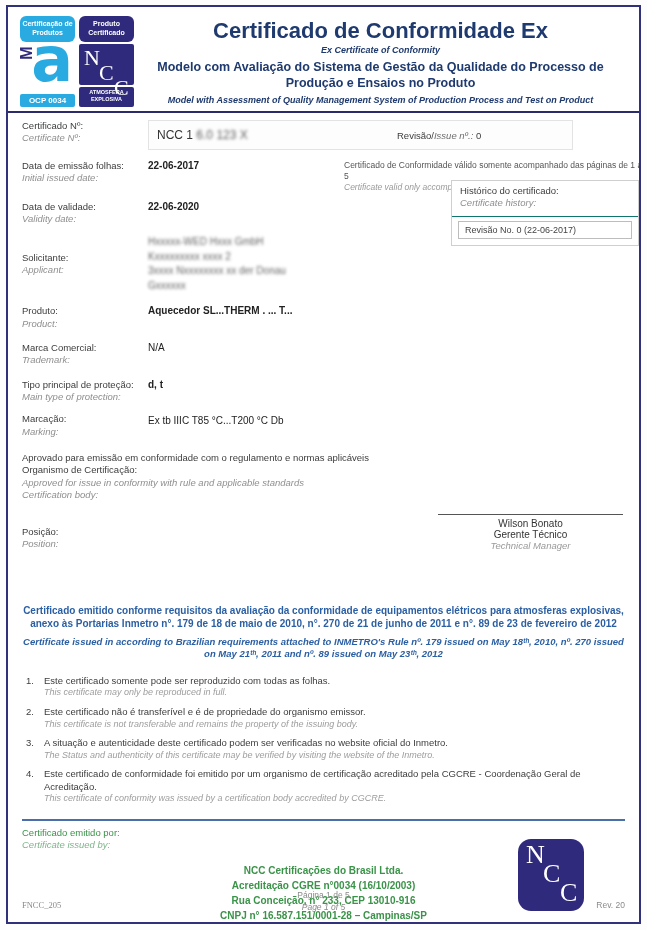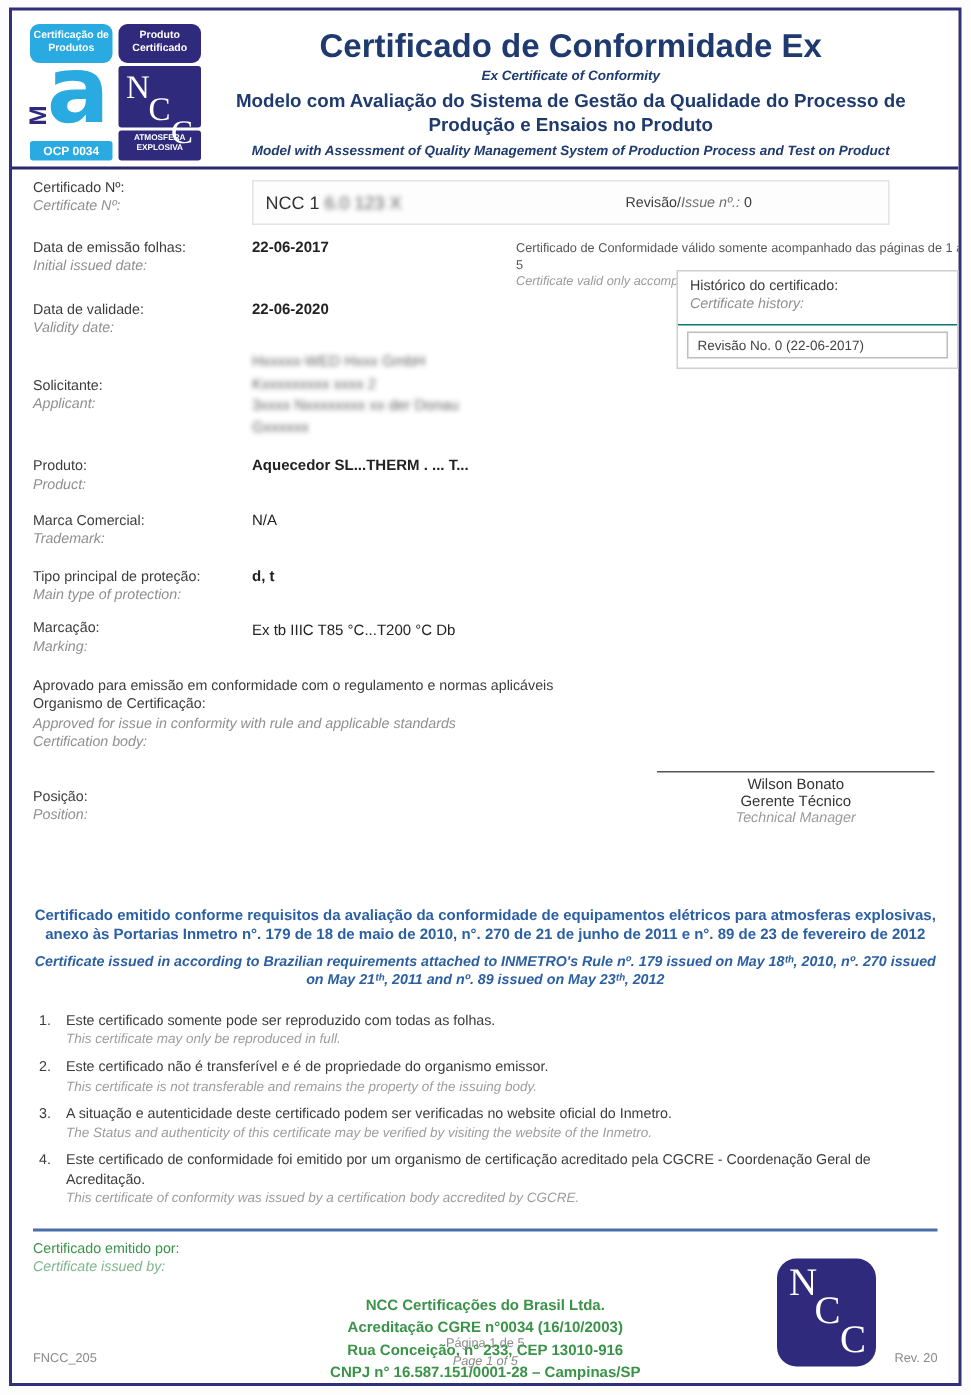--- a/index.html
+++ b/index.html
@@ -9,35 +9,35 @@
   
   .header { display:flex; padding:9px 12px 4px 12px; border-bottom:2px solid #2b2b6b; height:106px; }
   .badge { display:flex; gap:4px; width:114px; flex:none; }
   .badge-col { display:flex; flex-direction:column; gap:2px; width:55px; }
   .badge-top { border-radius:6px; color:#fff; font-weight:bold; font-size:7px; text-align:center; padding:4px 2px; line-height:1.25; }
   .badge-top.cyan { background:#29abe2; }
   .badge-top.navy { background:#2f2a7b; }
   .acc-mark { position:relative; height:56px; background:#fff; }
   .acc-a { position:absolute; right:2px; top:-15px; font-size:62px; font-weight:bold; color:#29abe2; font-family:"DejaVu Sans", sans-serif; line-height:1; }
   .acc-m { position:absolute; left:0px; bottom:6px; transform:rotate(-90deg); font-weight:bold; font-size:16px; color:#2f2a7b; }
-  .badge-bottom.cyan { background:#29abe2; color:#fff; font-size:8px; font-weight:bold; text-align:center; padding:2px 0; border-radius:2px; }
+  .badge-bottom.cyan { background:#29abe2; color:#fff; font-size:8px; font-weight:bold; text-align:center; padding:2px 0; border-radius:2px;margin-top:24px; }
   .ncc-box { position:relative; height:56px; background:#2f2a7b; border-radius:2px; font-family:"Liberation Serif", serif; color:#fff; }
   .ncc-box .l1 { position:absolute; left:5px; top:1px; font-size:22px; }
   .ncc-box .l2 { position:absolute; left:20px; top:16px; font-size:22px; }
   .ncc-box .l3 { position:absolute; left:35px; top:31px; font-size:22px; }
   .badge-bottom.navy { background:#2f2a7b; color:#fff; font-size:5.5px; font-weight:bold; text-align:center; padding:2px 0 3px; line-height:1.4; border-radius:2px; }
   .titles { flex:1; text-align:center; color:#1e3a6e; padding-top:2px; }
   .title-pt { font-size:22px; font-weight:bold; }
   .title-en { font-size:9px; font-weight:bold; font-style:italic; margin-top:1px; }
   .subtitle-pt { font-size:12.5px; font-weight:bold; margin-top:5px; line-height:1.25; }
   .subtitle-en { font-size:9px; font-weight:bold; font-style:italic; margin-top:4px; }
 
   
   .content { padding:0 14px; position:relative; }
-  .frow { display:flex; position:relative;gap:20px; }
+  .frow { display:flex; position:relative; }
   .flabel { width:126px; flex:none; }
   .lp { font-size:9.5px; color:#3c3c3c; line-height:1.3; }
   .le { font-size:9.5px; color:#8f8f8f; font-style:italic; line-height:1.3; }
   .fvalue { flex:1; font-size:10px; color:#222; }
   .bold { font-weight:bold; }
 
   .cert-box { border:1px solid #e3e3e3; background:#fdfdfd; display:flex; align-items:center; padding:7px 8px; width:425px; }
   .cert-num { font-size:12px; color:#333; width:200px; }
   .blurred { filter:blur(1.7px); opacity:.8; }
   .rev-label { font-size:9.5px; color:#3c3c3c;padding-left:40px; }
@@ -77,21 +77,21 @@
   .issuer { position:relative; padding:6px 14px 0; }
   .issuer-label .lp { color:#3a9348; font-size:9.5px; }
   .issuer-label .le { color:#7fb58c; font-size:9.5px; }
   .issuer-block { text-align:center; margin-top:12px; color:#3a9348; font-size:10px; font-weight:bold; line-height:1.5; }
   .footer-logo { position:absolute; right:55px; top:18px; width:66px; height:72px; background:#2f2a7b; border-radius:13px; font-family:"Liberation Serif", serif; color:#fff; }
   .footer-logo .l1 { position:absolute; left:8px; top:1px; font-size:26px; }
   .footer-logo .l2 { position:absolute; left:25px; top:20px; font-size:26px; }
   .footer-logo .l3 { position:absolute; left:42px; top:39px; font-size:26px; }
 
   .page-footer { position:absolute; left:14px; right:14px; bottom:8px; height:26px; font-size:8.5px; color:#8a8a8a; }
-  .pf-left { position:absolute; left:0; bottom:4px; }
+  .pf-left { position:absolute; left:0; bottom:4px;font-family:Liberation Serif, serif; }
   .pf-center { position:absolute; left:0; right:0; text-align:center; bottom:0; line-height:1.4; }
   .pf-center .it { font-style:italic; }
   .pf-right { position:absolute; right:0; bottom:4px; }
 </style>
 </head>
 <body>
 
 <div class="page">
 
   <div class="header">

